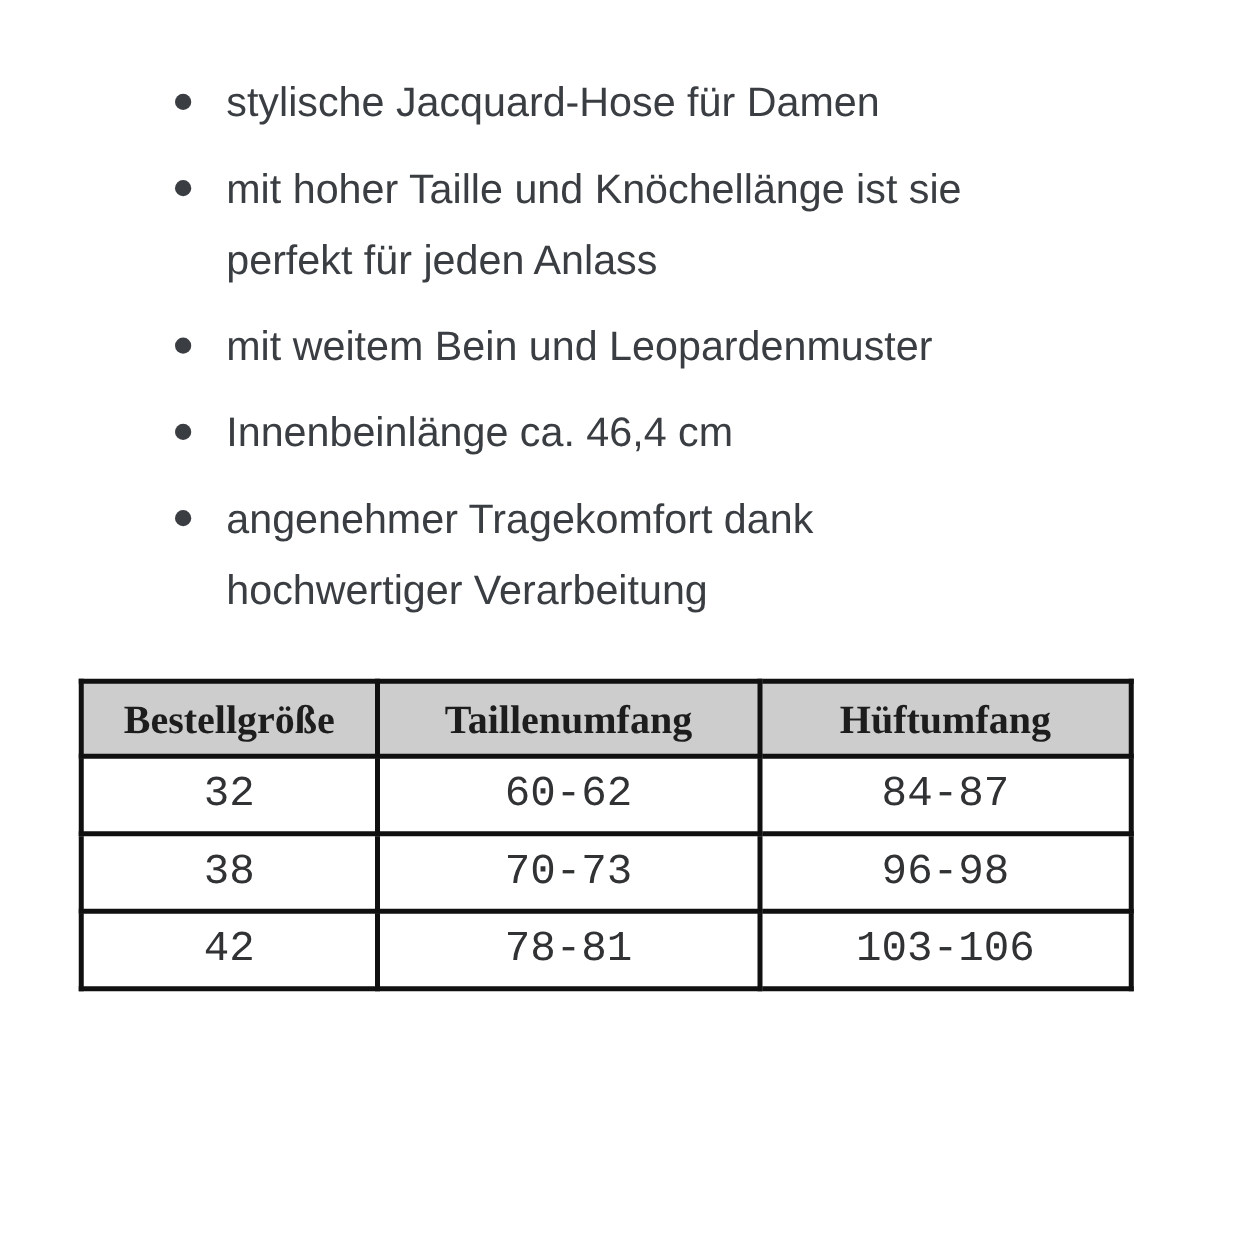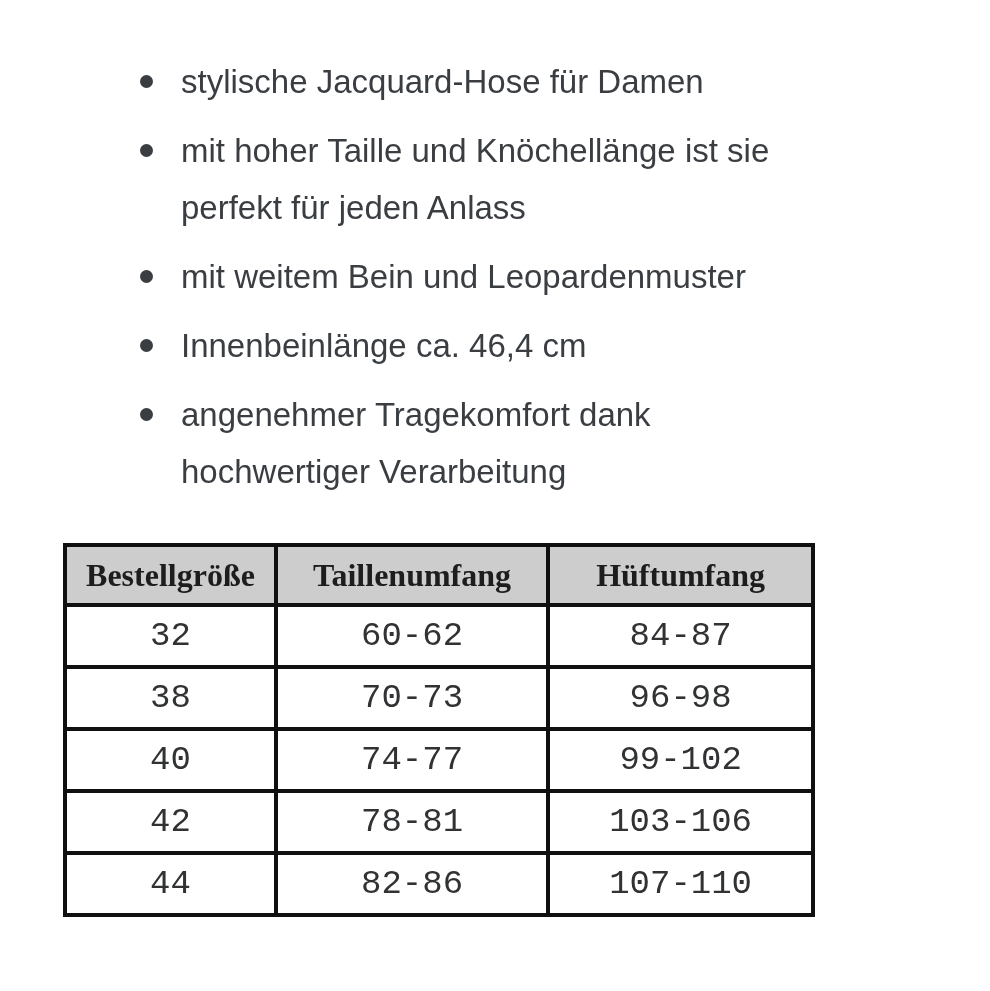--- a/index.html
+++ b/index.html
@@ -43,21 +43,21 @@
     left:0;
     top:22px;
     width:13px;height:13px;
     border-radius:50%;
     background:var(--bullet-text);
   }
   
   table.size-table{
     border-collapse:collapse;
     table-layout:fixed;
-    width:752px;
+    width:844px;
     margin:43px 0 0 27px;
     font-family:"Liberation Serif", serif;
   }
   table.size-table col.c1{width:28.2%;}
   table.size-table col.c2{width:36.4%;}
   table.size-table col.c3{width:35.4%;}
   table.size-table th,
   table.size-table td{
     border:4px solid var(--table-border);
     text-align:center;
@@ -111,30 +111,20 @@
           <td>32</td>
           <td>60-62</td>
           <td>84-87</td>
         </tr>
         <tr>
           <td>38</td>
           <td>70-73</td>
           <td>96-98</td>
         </tr>
         <tr>
-          <td>40</td>
-          <td>74-77</td>
-          <td>99-102</td>
-        </tr>
-        <tr>
           <td>42</td>
           <td>78-81</td>
           <td>103-106</td>
-        </tr>
-        <tr>
-          <td>44</td>
-          <td>82-86</td>
-          <td>107-110</td>
         </tr>
       </tbody>
   </table>
 
 </div>
 
 </body></html>

